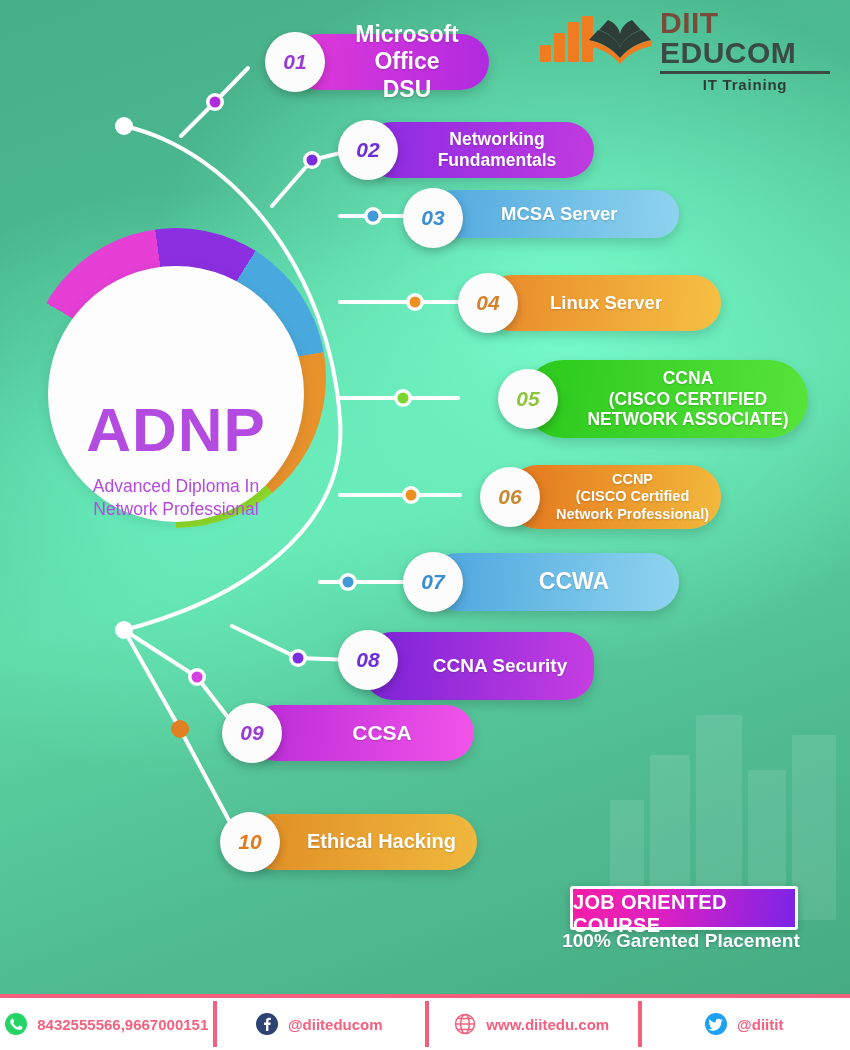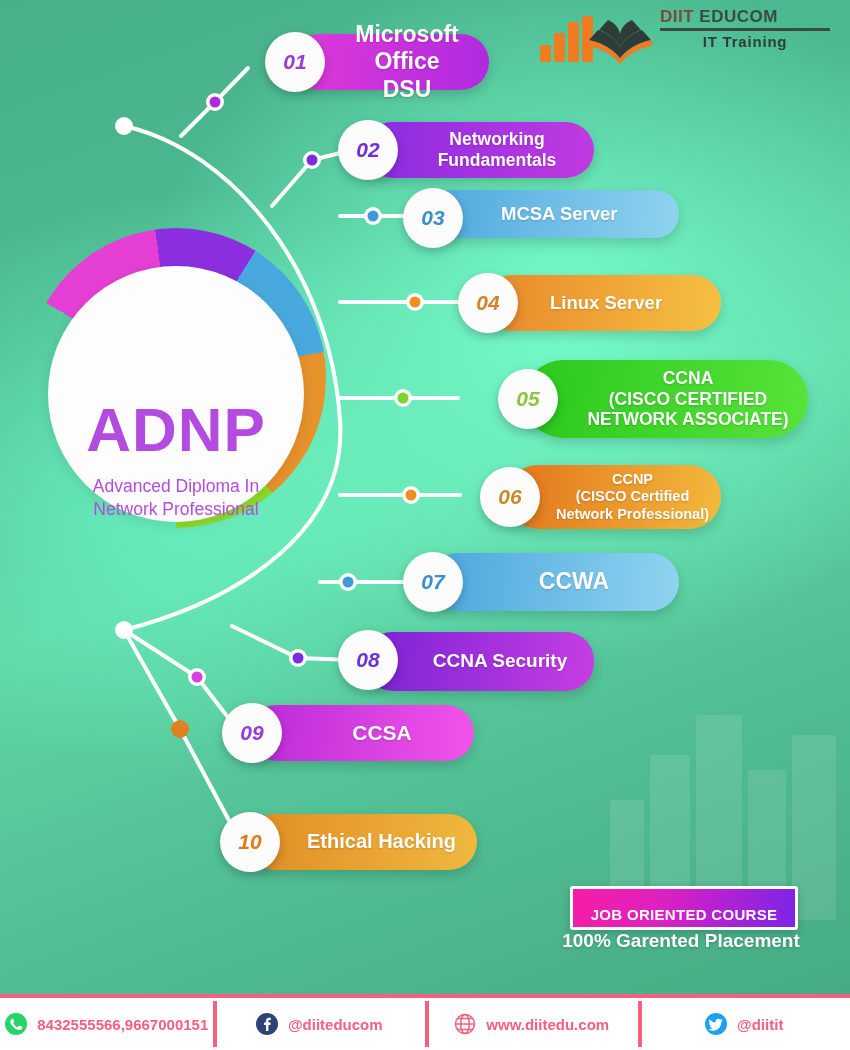--- a/index.html
+++ b/index.html
@@ -21,21 +21,21 @@
     opacity:.10;pointer-events:none;
   }
   .wm-b{position:absolute;bottom:0;background:#ffffff;border-radius:2px;}
 
   
   .logo{position:absolute;right:16px;top:6px;width:300px;height:62px;}
   .logo-bars{position:absolute;left:6px;bottom:6px;width:56px;height:46px;}
   .logo-bars i{position:absolute;bottom:0;background:#F07C22;border-radius:1px;display:block;}
   .logo-book{position:absolute;left:52px;bottom:2px;width:68px;height:52px;}
   .logo-text{position:absolute;left:126px;top:2px;width:175px;}
-  .logo-title{font-size:17px;font-weight:bold;letter-spacing:.5px;line-height:1;}
+  .logo-title{font-size:30px;font-weight:bold;letter-spacing:.5px;line-height:1;}
   .logo-title .d1{color:#7a4a3a;}
   .logo-title .d2{color:#3b4a45;}
   .logo-rule{height:3px;background:#3b4a45;margin:3px 0 2px 0;width:170px;}
   .logo-sub{color:#2f3d39;font-size:15px;font-weight:bold;letter-spacing:.8px;text-align:center;width:170px;}
 
   
   .hub{position:absolute;left:26px;top:228px;width:300px;height:300px;}
   .hub-ring{position:absolute;inset:0;border-radius:50%;}
   .hub-core{
     position:absolute;left:22px;top:38px;width:256px;height:256px;border-radius:50%;
@@ -68,21 +68,21 @@
   }
 
   
   .cta{
     position:absolute;left:570px;top:886px;width:222px;height:38px;
     border:3px solid #ffffff;border-radius:3px;
     background:linear-gradient(100deg,#f51ea6 0%, #e020c0 38%, #7b24e8 100%);
     display:flex;align-items:center;justify-content:center;
     box-shadow:0 3px 8px rgba(0,0,0,.2);
   }
-  .cta span{color:#fff;font-weight:bold;font-size:15px;letter-spacing:.3px;margin-top:12px;}
+  .cta span{color:#fff;font-weight:bold;font-size:20px;letter-spacing:.3px;margin-top:12px;}
   .guarantee{
     position:absolute;left:545px;top:930px;width:272px;text-align:center;
     color:#ffffff;font-weight:bold;font-size:19px;text-shadow:0 1px 3px rgba(0,0,0,.22);
   }
 
   
   .footer{
     position:absolute;left:0;bottom:0;width:850px;height:52px;background:#ffffff;
     border-top:4px solid #F4607E;display:flex;align-items:stretch;
   }
@@ -246,21 +246,21 @@
       </div>
       <div class="row" style="left: 403px; top: 553px; width: 276px; height: 58px;">
         <div class="pill" style="width: 250px; height: 58px; border-radius: 29px; background: linear-gradient(95deg, rgb(75, 165, 221) 0%, rgb(143, 212, 240) 100%);">
           <div class="pill-label" style="font-size: 23px; text-align: center; padding-left: 52px; padding-right: 12px; white-space: pre-line;">CCWA</div>
         </div>
         <div class="badge" style="top: -1px; color: rgb(58, 143, 208);">
           <span>07</span>
         </div>
       </div>
       <div class="row" style="left: 338px; top: 632px; width: 256px; height: 56px;">
-        <div class="pill" style="width: 230px; height: 59px; border-radius: 28px; background: linear-gradient(95deg, rgb(122, 34, 214) 0%, rgb(198, 62, 226) 100%);">
+        <div class="pill" style="width: 230px; height: 68px; border-radius: 28px; background: linear-gradient(95deg, rgb(122, 34, 214) 0%, rgb(198, 62, 226) 100%);">
           <div class="pill-label" style="font-size: 19px; text-align: center; padding-left: 52px; padding-right: 10px; white-space: pre-line;">CCNA Security</div>
         </div>
         <div class="badge" style="top: -2px; color: rgb(111, 47, 216);">
           <span>08</span>
         </div>
       </div>
       <div class="row" style="left: 222px; top: 705px; width: 252px; height: 56px;">
         <div class="pill" style="width: 226px; height: 56px; border-radius: 28px; background: linear-gradient(95deg, rgb(185, 42, 216) 0%, rgb(242, 84, 232) 100%);">
           <div class="pill-label" style="font-size: 21px; text-align: center; padding-left: 54px; padding-right: 12px; white-space: pre-line;">CCSA</div>
         </div>

